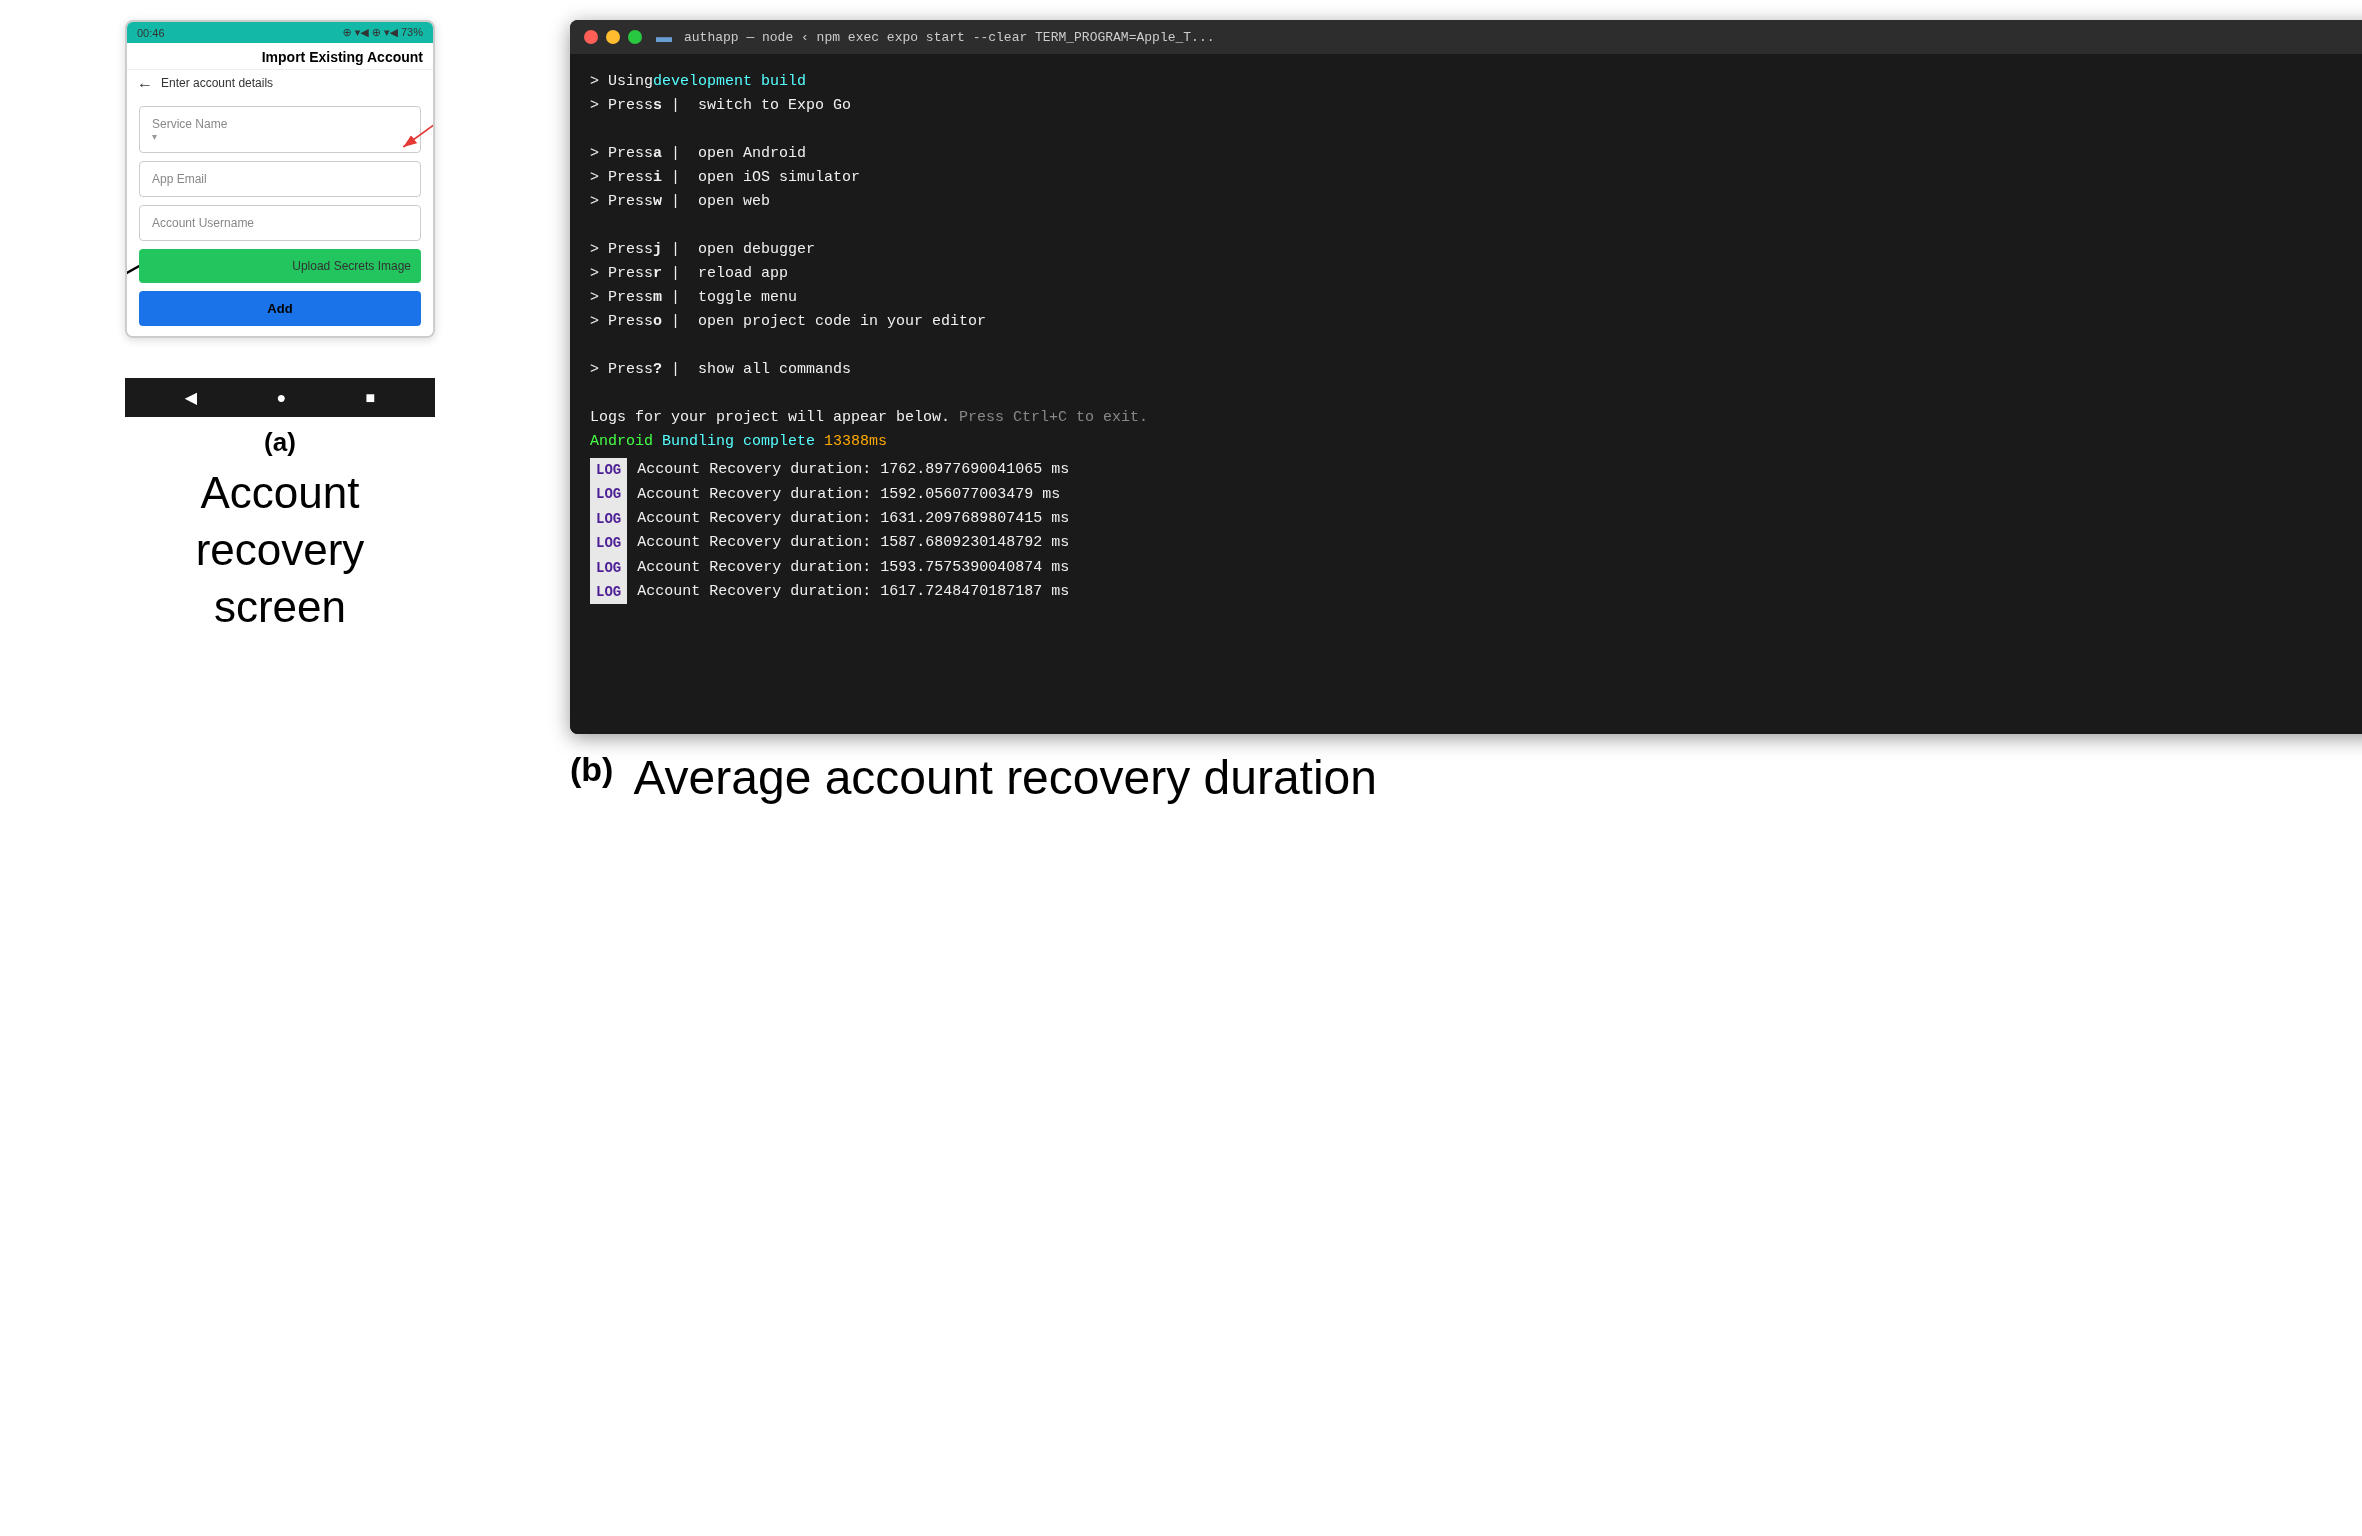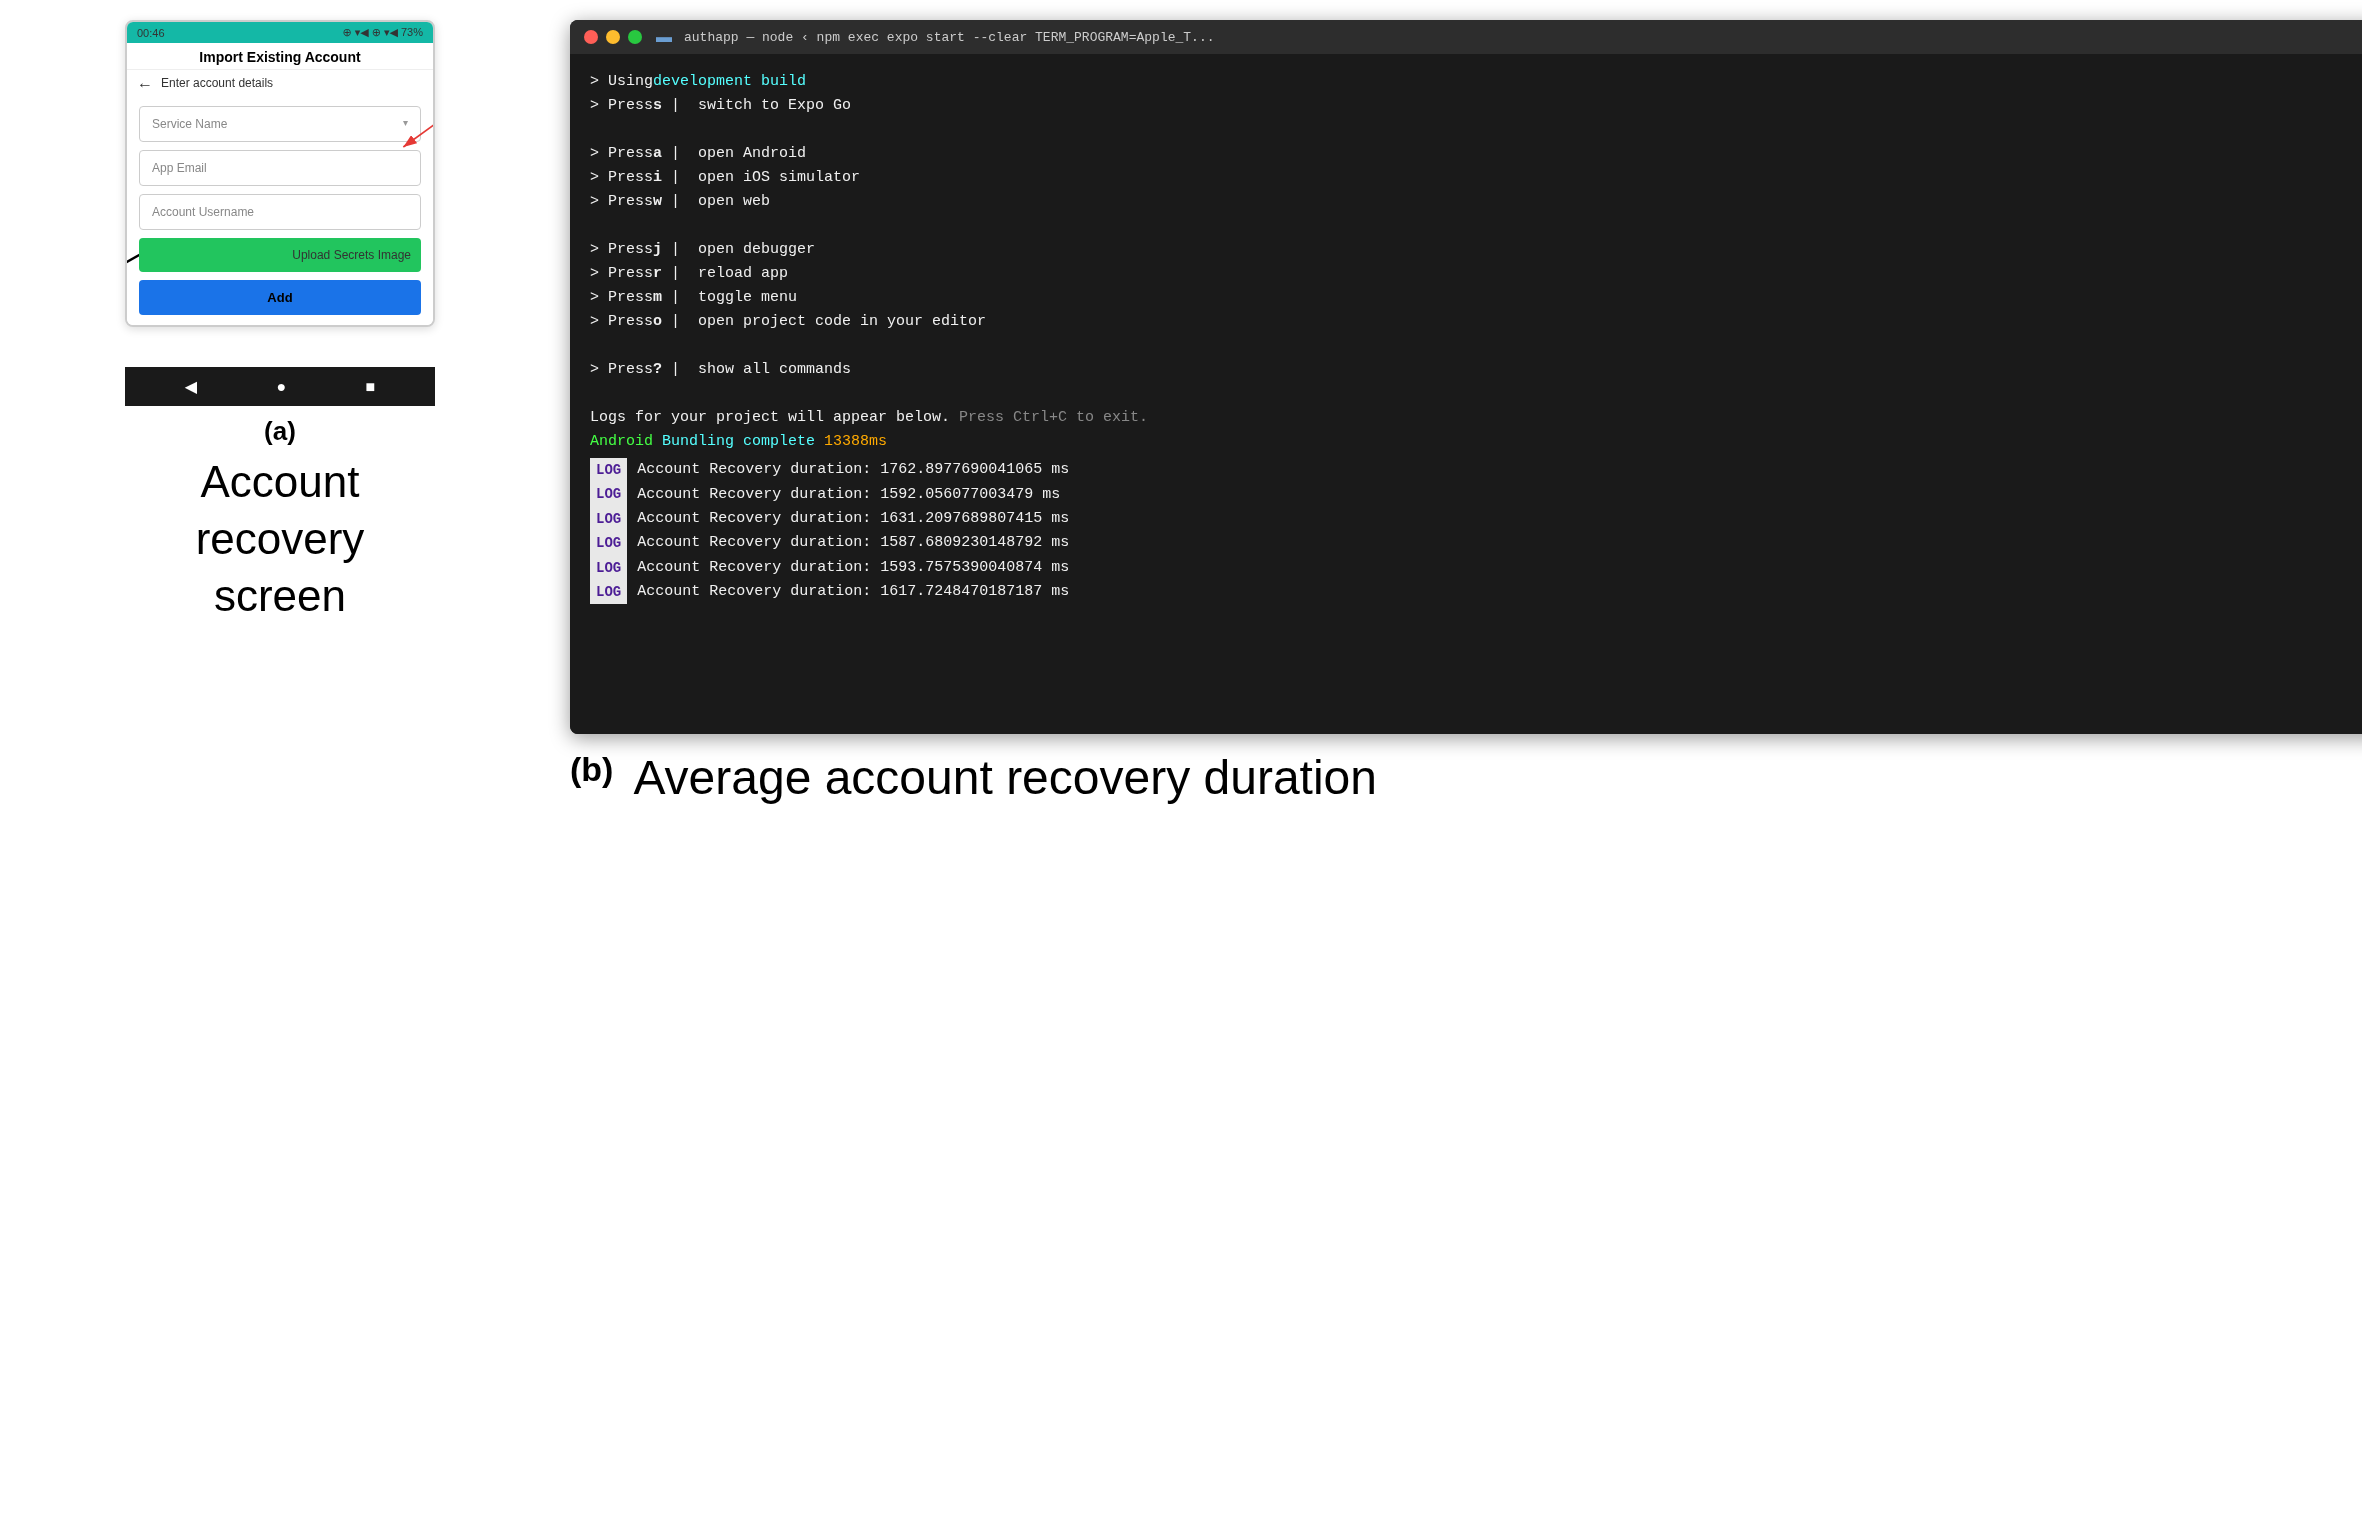--- a/index.html
+++ b/index.html
@@ -40,21 +40,21 @@
       padding: 4px 10px;
       font-size: 11px;
       color: #333;
       background: #14b8a6;
     }
 
     .status-left { font-size: 11px; }
     .status-right { display: flex; align-items: center; gap: 3px; font-size: 11px; }
 
     .phone-header {
-      text-align: center;
+      text-align: right;
       padding: 6px 10px 4px;
       background: #fff;
       border-bottom: 1px solid #eee;
     }
 
     .phone-header-title {
       font-size: 14px;
       font-weight: bold;
       color: #000;
     }
@@ -96,20 +96,21 @@
     }
 
     .form-field-with-arrow {
       position: relative;
     }
 
     .service-field {
       display: flex;
       justify-content: space-between;
       align-items: flex-start;
+      flex-direction: column;
     }
 
     .chevron-icon {
       font-size: 10px;
       color: #999;
     }
 
     .red-arrow {
       position: absolute;
       right: -30px;

